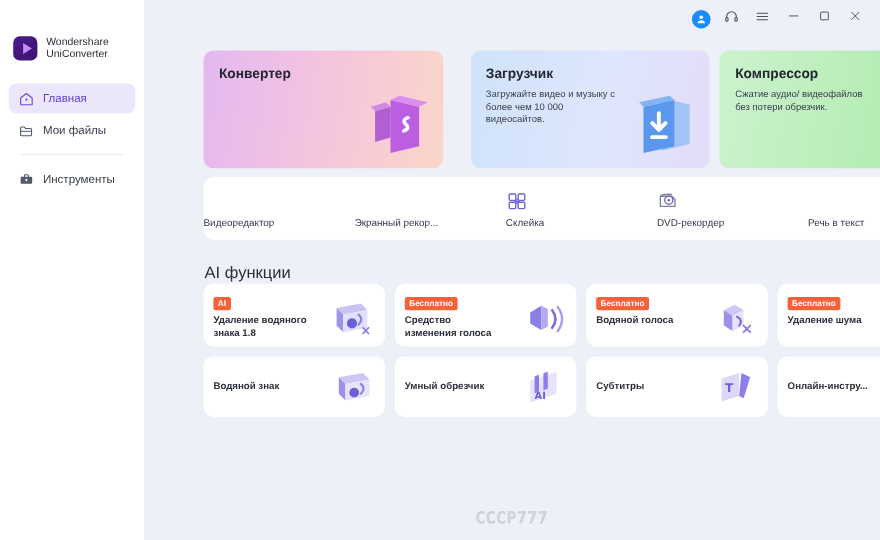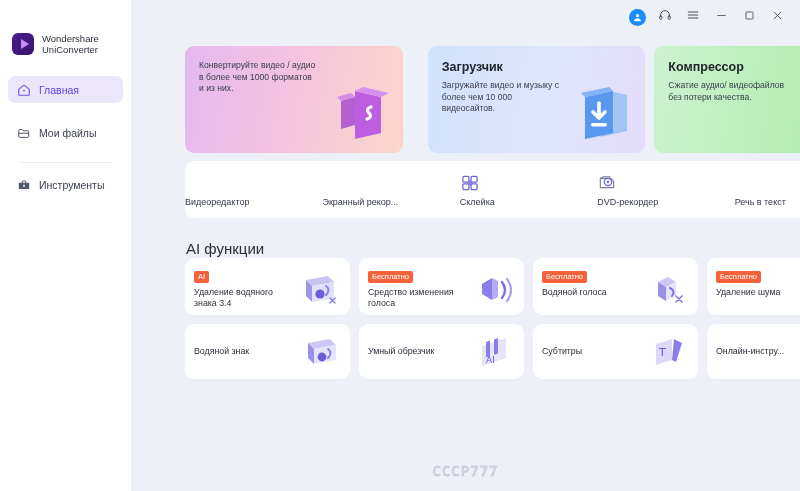--- a/index.html
+++ b/index.html
@@ -50,21 +50,21 @@
     font-size: 9.5px; line-height: 11.5px;
     color: #2b2f3a;
     white-space: nowrap;
   }
   .nav { padding: 0 8px; }
   .nav-item {
     display: flex; align-items: center;
     height: 27px;
     border-radius: 7px;
     padding-left: 8px;
-    margin-bottom: 16px;
+    margin-bottom: 2px;
     cursor: pointer;
     color: #3c4150;
     font-size: 10.5px;
   }
   .nav-item.active { background: #ece6fb; }
   .nav-item.active .nav-label { color: #5b3fd6; }
   .nav-ico {
     width: 15px; height: 15px;
     flex: 0 0 15px;
     display: flex; align-items: center; justify-content: center;
@@ -185,20 +185,21 @@
   .ai-row { display: flex; gap: 9px; }
   .ai-card {
     flex: 1 1 0;
     height: 55px;
     background: #ffffff;
     border-radius: 9px;
     position: relative;
     padding: 7px 9px 0 9px;
     overflow: hidden;
     cursor: pointer;
+    font-weight: bold;
   }
   .ai-card.tall { height: 57px; }
   .badge {
     display: inline-block;
     font-size: 7.5px;
     color: #ffffff;
     background: #f4623a;
     padding: 1.5px 4px 1.5px 4px;
     border-radius: 2px;
     line-height: 9px;
@@ -333,21 +334,21 @@
           <svg width="13" height="13" viewBox="0 0 24 24" stroke="#4a4f5c" stroke-width="1.6" stroke-linecap="round">
             <path d="M6 6l12 12M18 6L6 18"></path>
           </svg>
         </span>
       </div>
     </div>
 
     <section class="hero">
 
       <div class="hero-card hc-1">
-        <div class="hc-desc">Конвертируйте видео / аудио в более чем 1000 форматов и из них.</div>
+        <div class="hc-title">Конвертер</div>
         <span class="hc-art">
           <svg width="78" height="74" viewBox="0 0 78 74">
             <path d="M36 16 L62 22 L62 58 L36 64 Z" fill="#bc5ee0"></path>
             <path d="M36 16 L62 22 L70 18 L44 12 Z" fill="#d88ff0"></path>
             <path d="M22 26 L36 22 L36 50 L22 54 Z" fill="#a74ad0" opacity=".85"></path>
             <path d="M22 26 L36 22 L32 18 L18 22 Z" fill="#c77be8" opacity=".8"></path>
             <path d="M52 32 q-6 2 -2 6 q4 4 -2 6" stroke="#ffffff" stroke-width="3.2" fill="none" stroke-linecap="round"></path>
           </svg>
         </span>
       </div>
@@ -361,21 +362,21 @@
             <path d="M24 22 L52 16 L52 58 L24 64 Z" fill="#5a97ef"></path>
             <path d="M24 22 L52 16 L48 12 L20 18 Z" fill="#83b3f5"></path>
             <path d="M38 28 v14 M32 37 l6 6 l6 -6" stroke="#ffffff" stroke-width="3.6" fill="none" stroke-linecap="round" stroke-linejoin="round"></path>
             <rect x="30" y="48" width="16" height="3.4" rx="1.7" fill="#ffffff"></rect>
           </svg>
         </span>
       </div>
 
       <div class="hero-card hc-3">
         <div class="hc-title">Компрессор</div>
-        <div class="hc-desc">Сжатие аудио/ видеофайлов без потери качества.</div>
+        <div class="hc-desc">Сжатие аудио/ видеофайлов без потери обрезчик.</div>
         <span class="hc-art">
           <svg width="78" height="74" viewBox="0 0 78 74">
             <path d="M30 20 L56 14 L56 58 L30 64 Z" fill="#3fc457"></path>
             <path d="M30 20 L56 14 L52 10 L26 16 Z" fill="#6fda82"></path>
             <path d="M39 30 L50 37 L39 44 Z" fill="#e8ffe9"></path>
             <path d="M22 26 q-5 11 0 22" stroke="#35b84c" stroke-width="3.4" fill="none" stroke-linecap="round"></path>
             <path d="M64 22 q6 13 0 26" stroke="#35b84c" stroke-width="3.4" fill="none" stroke-linecap="round"></path>
           </svg>
         </span>
       </div>
@@ -426,21 +427,21 @@
     </section>
 
     <div class="ai-head">AI функции</div>
 
     <section class="ai-grid">
 
       <div class="ai-row">
 
         <div class="ai-card tall">
           <span class="badge">AI</span>
-          <div class="ai-title">Удаление водяного знака 3.4</div>
+          <div class="ai-title">Удаление водяного знака 1.8</div>
           <span class="ai-art">
             <svg width="44" height="42" viewBox="0 0 44 42">
               <path d="M8 12 L30 8 L36 14 L14 18 Z" fill="#c9c3f2"></path>
               <path d="M8 12 L14 18 L14 34 L8 28 Z" fill="#9f95e6"></path>
               <path d="M14 18 L36 14 L36 30 L14 34 Z" fill="#e3e0fb"></path>
               <circle cx="22" cy="26" r="4.6" fill="#6b5fd6"></circle>
               <path d="M28 18 q5 4 0 9" stroke="#8b80e8" stroke-width="2" fill="none" stroke-linecap="round"></path>
               <path d="M32 30l5 5M37 30l-5 5" stroke="#8b80e8" stroke-width="1.6" stroke-linecap="round"></path>
             </svg>
           </span>

